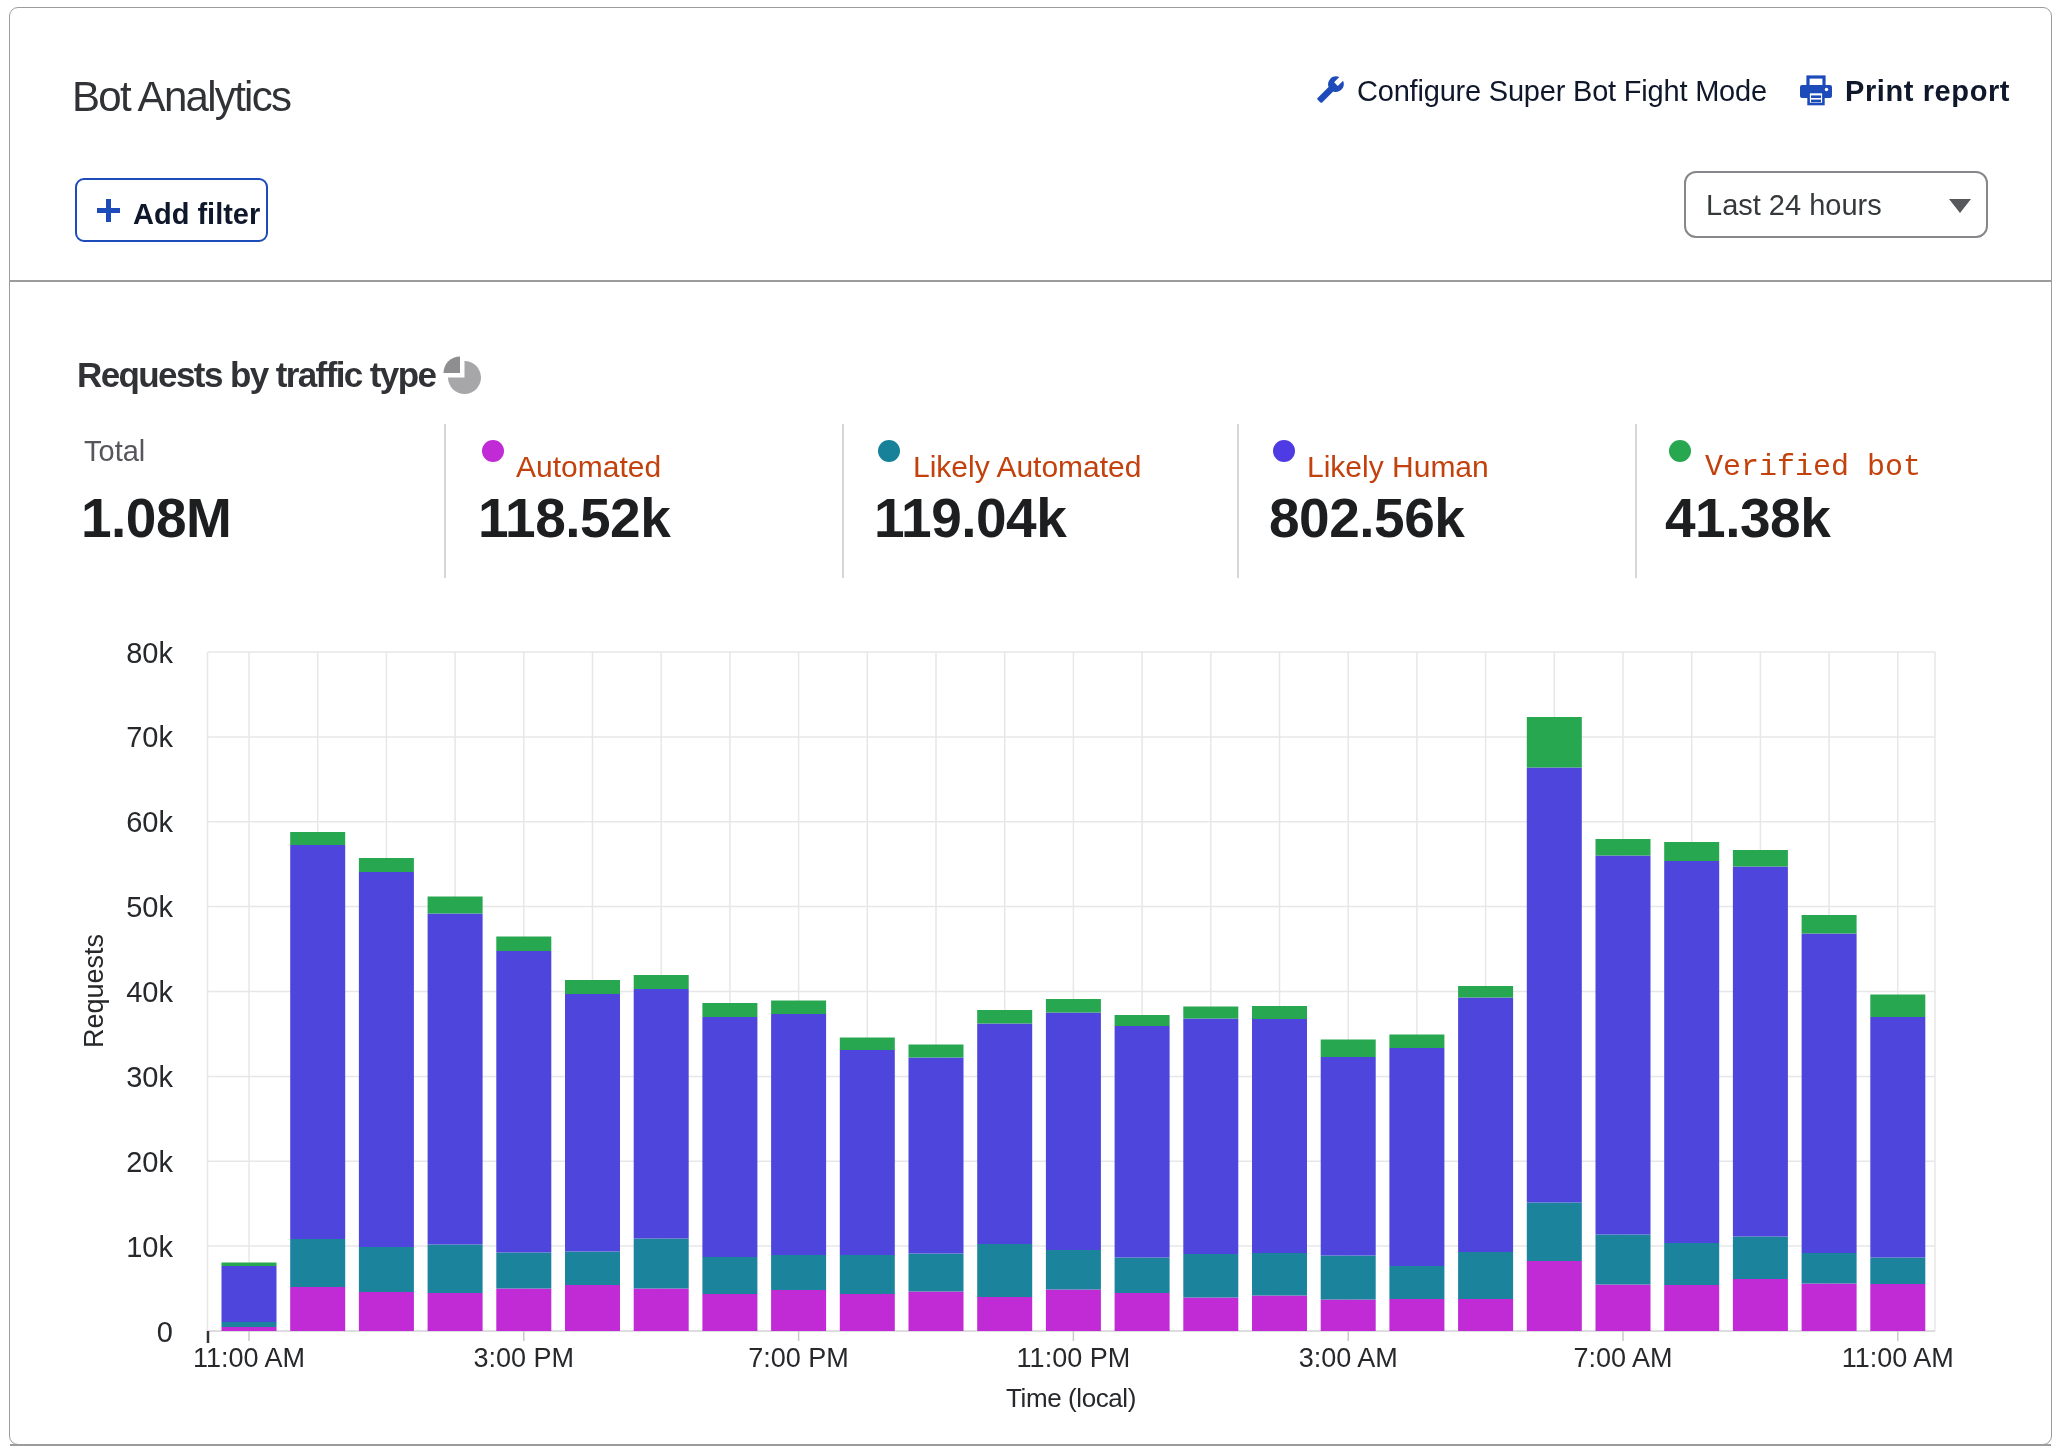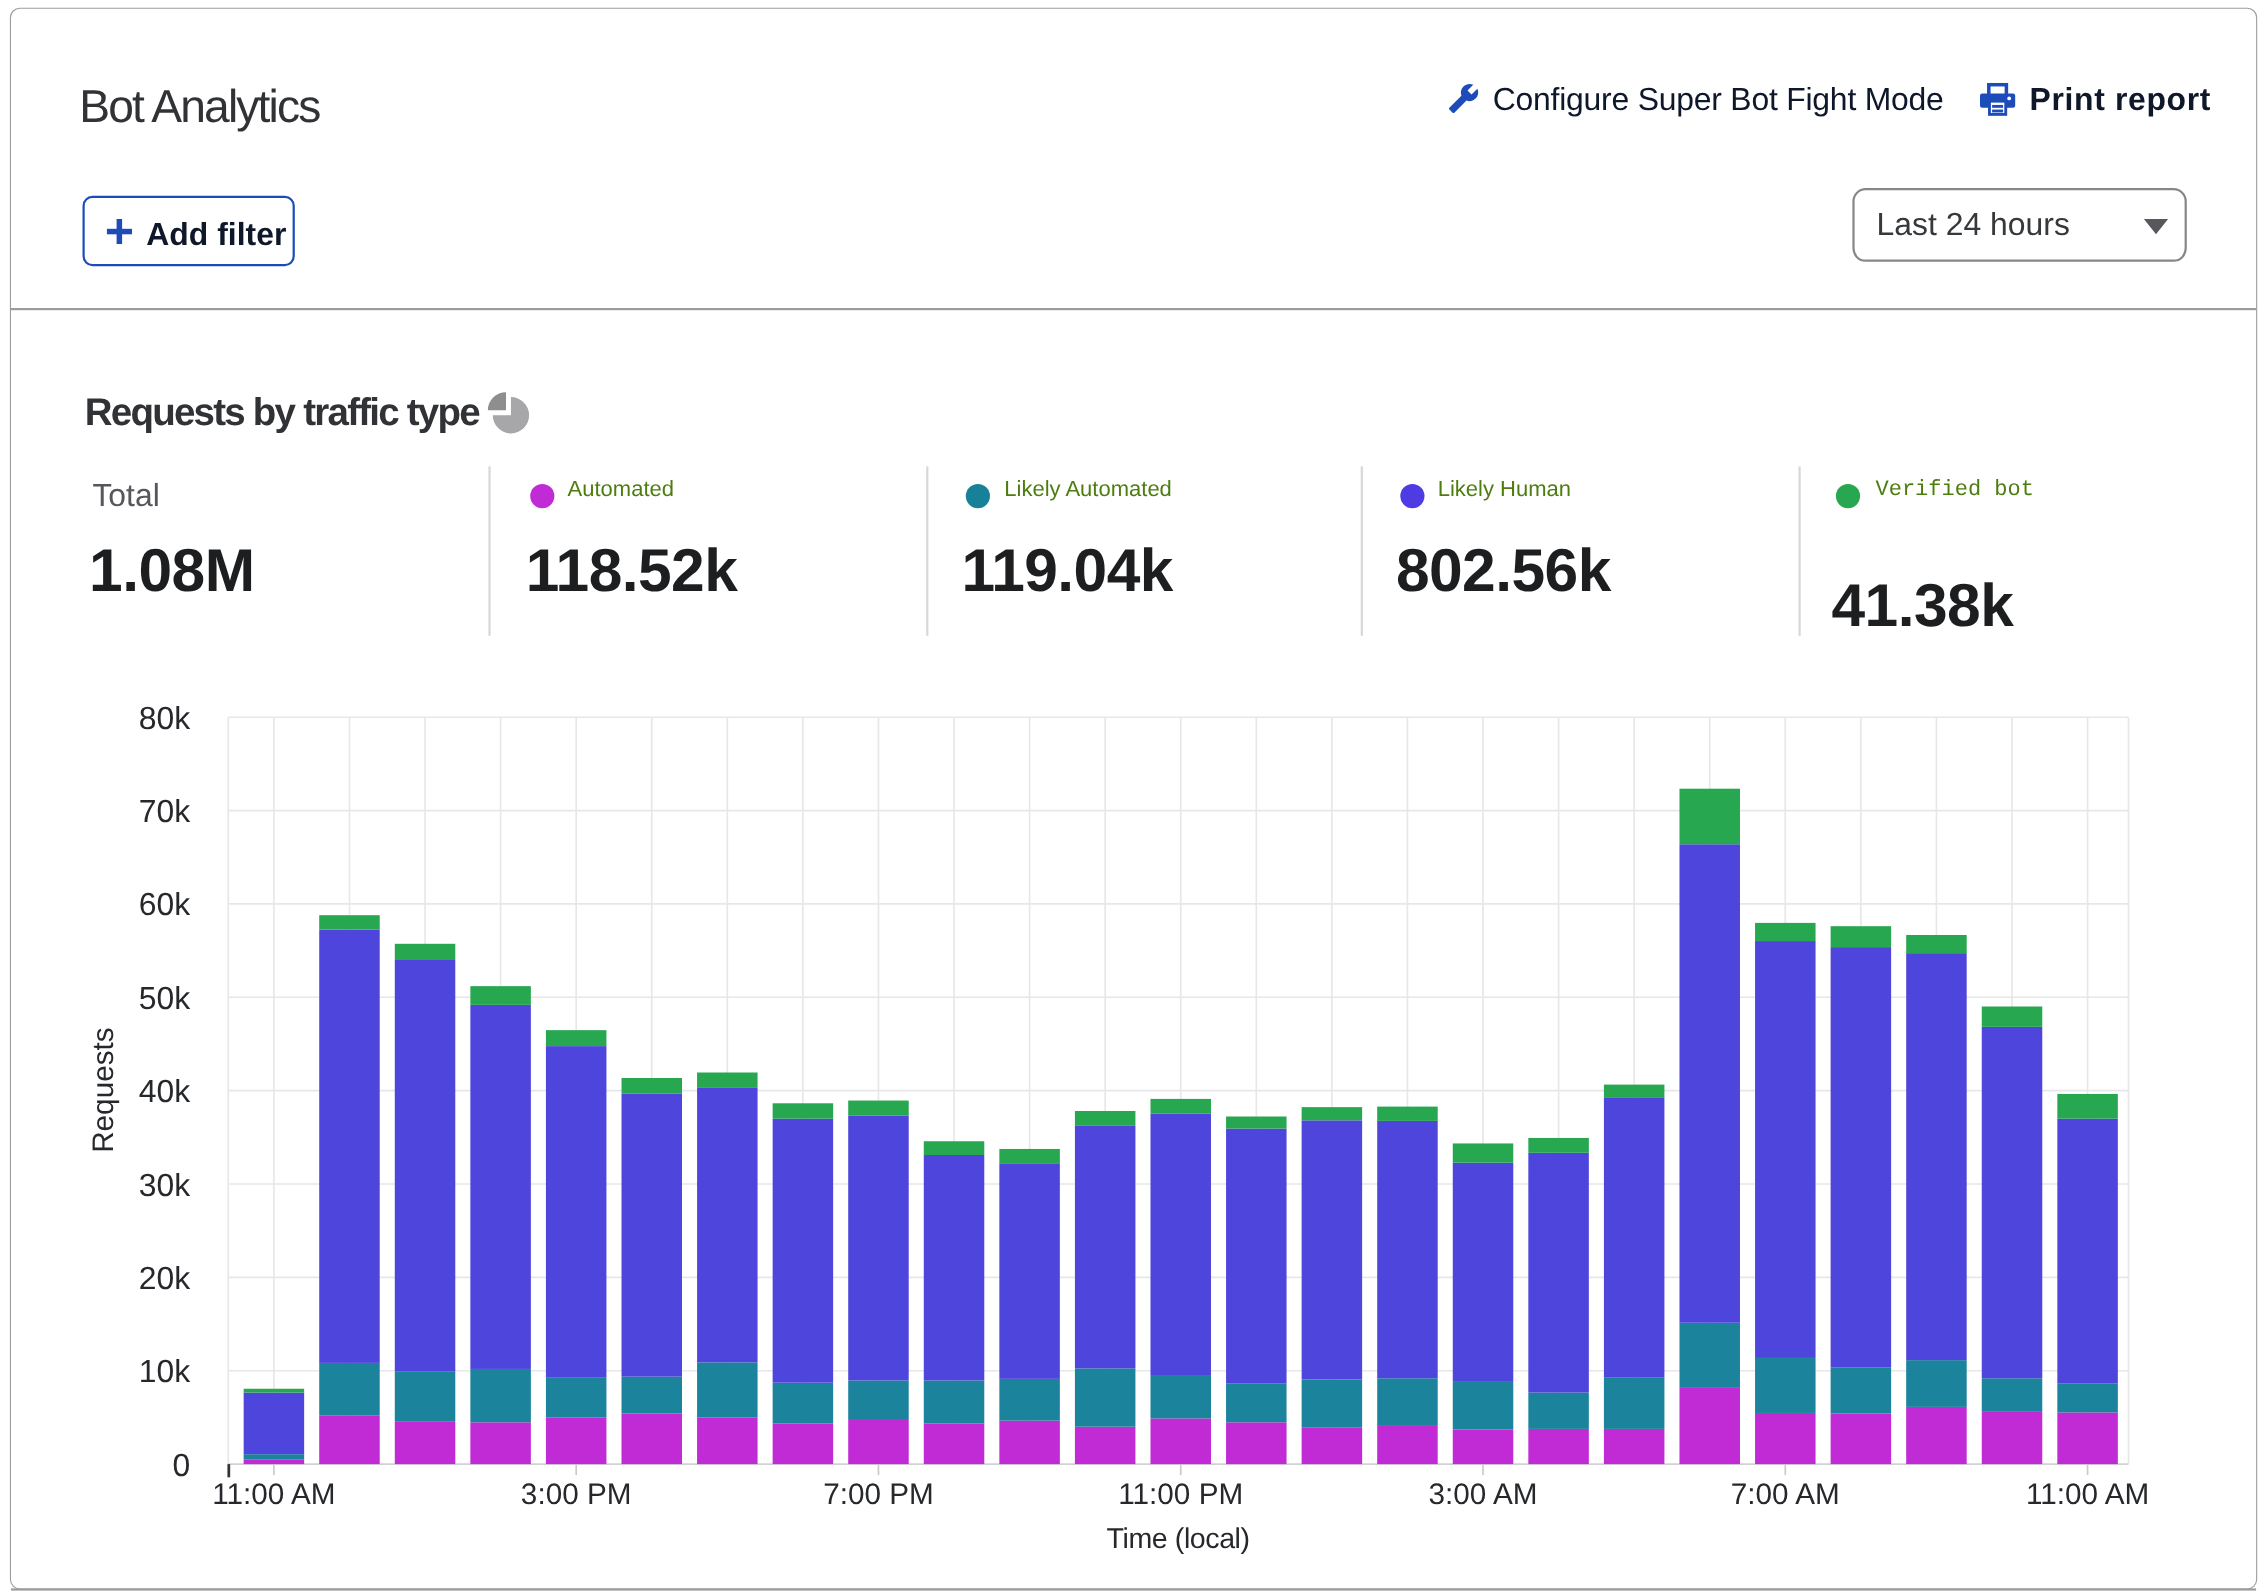--- a/index.html
+++ b/index.html
@@ -3,21 +3,21 @@
 <meta charset="utf-8">
 <style>
 html,body{margin:0;padding:0;background:#fff;font-family:"Liberation Sans",sans-serif;}
 body{width:2062px;height:1450px;position:relative;overflow:hidden;}
 .abs{position:absolute;white-space:nowrap;}
 .card{position:absolute;left:9px;top:7px;width:2041px;height:1436px;border:1.5px solid #9a9c9e;border-radius:9px;}
 .hdiv{position:absolute;left:10px;width:2041px;height:1.5px;background:#9a9c9e;}
 .blue{color:#0f172a;}
 .sdiv{position:absolute;width:1.5px;height:154px;top:424px;background:#d7d7da;}
 .dot{position:absolute;width:22px;height:22px;border-radius:50%;top:440px;}
-.slabel{position:absolute;top:434px;font-size:20px;color:#4d7c0f;}
+.slabel{position:absolute;top:450px;font-size:30px;color:#c2410c;}
 .sval{position:absolute;top:486px;font-size:55px;font-weight:bold;color:#1d1e20;letter-spacing:-0.5px;}
 </style>
 </head>
 <body>
 <div class="card"></div>
 <div class="hdiv" style="top:280px"></div>
 <div class="hdiv" style="top:1444px"></div>
 
 <div class="abs" style="left:72px;top:73px;font-size:42px;font-weight:normal;color:#303236;letter-spacing:-1.7px;">Bot Analytics</div>
 
@@ -65,21 +65,21 @@
 <div class="slabel" style="left:516px;">Automated</div>
 <div class="sval" style="left:478px;">118.52k</div>
 <div class="dot" style="left:878px;background:#17819A"></div>
 <div class="slabel" style="left:913px;">Likely Automated</div>
 <div class="sval" style="left:874px;">119.04k</div>
 <div class="dot" style="left:1273px;background:#4F3BE3"></div>
 <div class="slabel" style="left:1307px;">Likely Human</div>
 <div class="sval" style="left:1269px;">802.56k</div>
 <div class="dot" style="left:1669px;background:#27A750"></div>
 <div class="slabel" style="left:1705px;font-family:Liberation Mono, monospace;">Verified bot</div>
-<div class="sval" style="left:1665px;margin-top:32px;">41.38k</div>
+<div class="sval" style="left:1665px;">41.38k</div>
 
 <svg class="abs" style="left:0;top:0" width="2062" height="1450" font-family="&quot;Liberation Sans&quot;,sans-serif">
 <line x1="207.5" y1="652" x2="207.5" y2="1331" stroke="#e7e7e9" stroke-width="1.5"></line>
 <line x1="249.0" y1="652" x2="249.0" y2="1331" stroke="#e7e7e9" stroke-width="1.5"></line>
 <line x1="317.7" y1="652" x2="317.7" y2="1331" stroke="#e7e7e9" stroke-width="1.5"></line>
 <line x1="386.4" y1="652" x2="386.4" y2="1331" stroke="#e7e7e9" stroke-width="1.5"></line>
 <line x1="455.1" y1="652" x2="455.1" y2="1331" stroke="#e7e7e9" stroke-width="1.5"></line>
 <line x1="523.8" y1="652" x2="523.8" y2="1331" stroke="#e7e7e9" stroke-width="1.5"></line>
 <line x1="592.5" y1="652" x2="592.5" y2="1331" stroke="#e7e7e9" stroke-width="1.5"></line>
 <line x1="661.2" y1="652" x2="661.2" y2="1331" stroke="#e7e7e9" stroke-width="1.5"></line>

